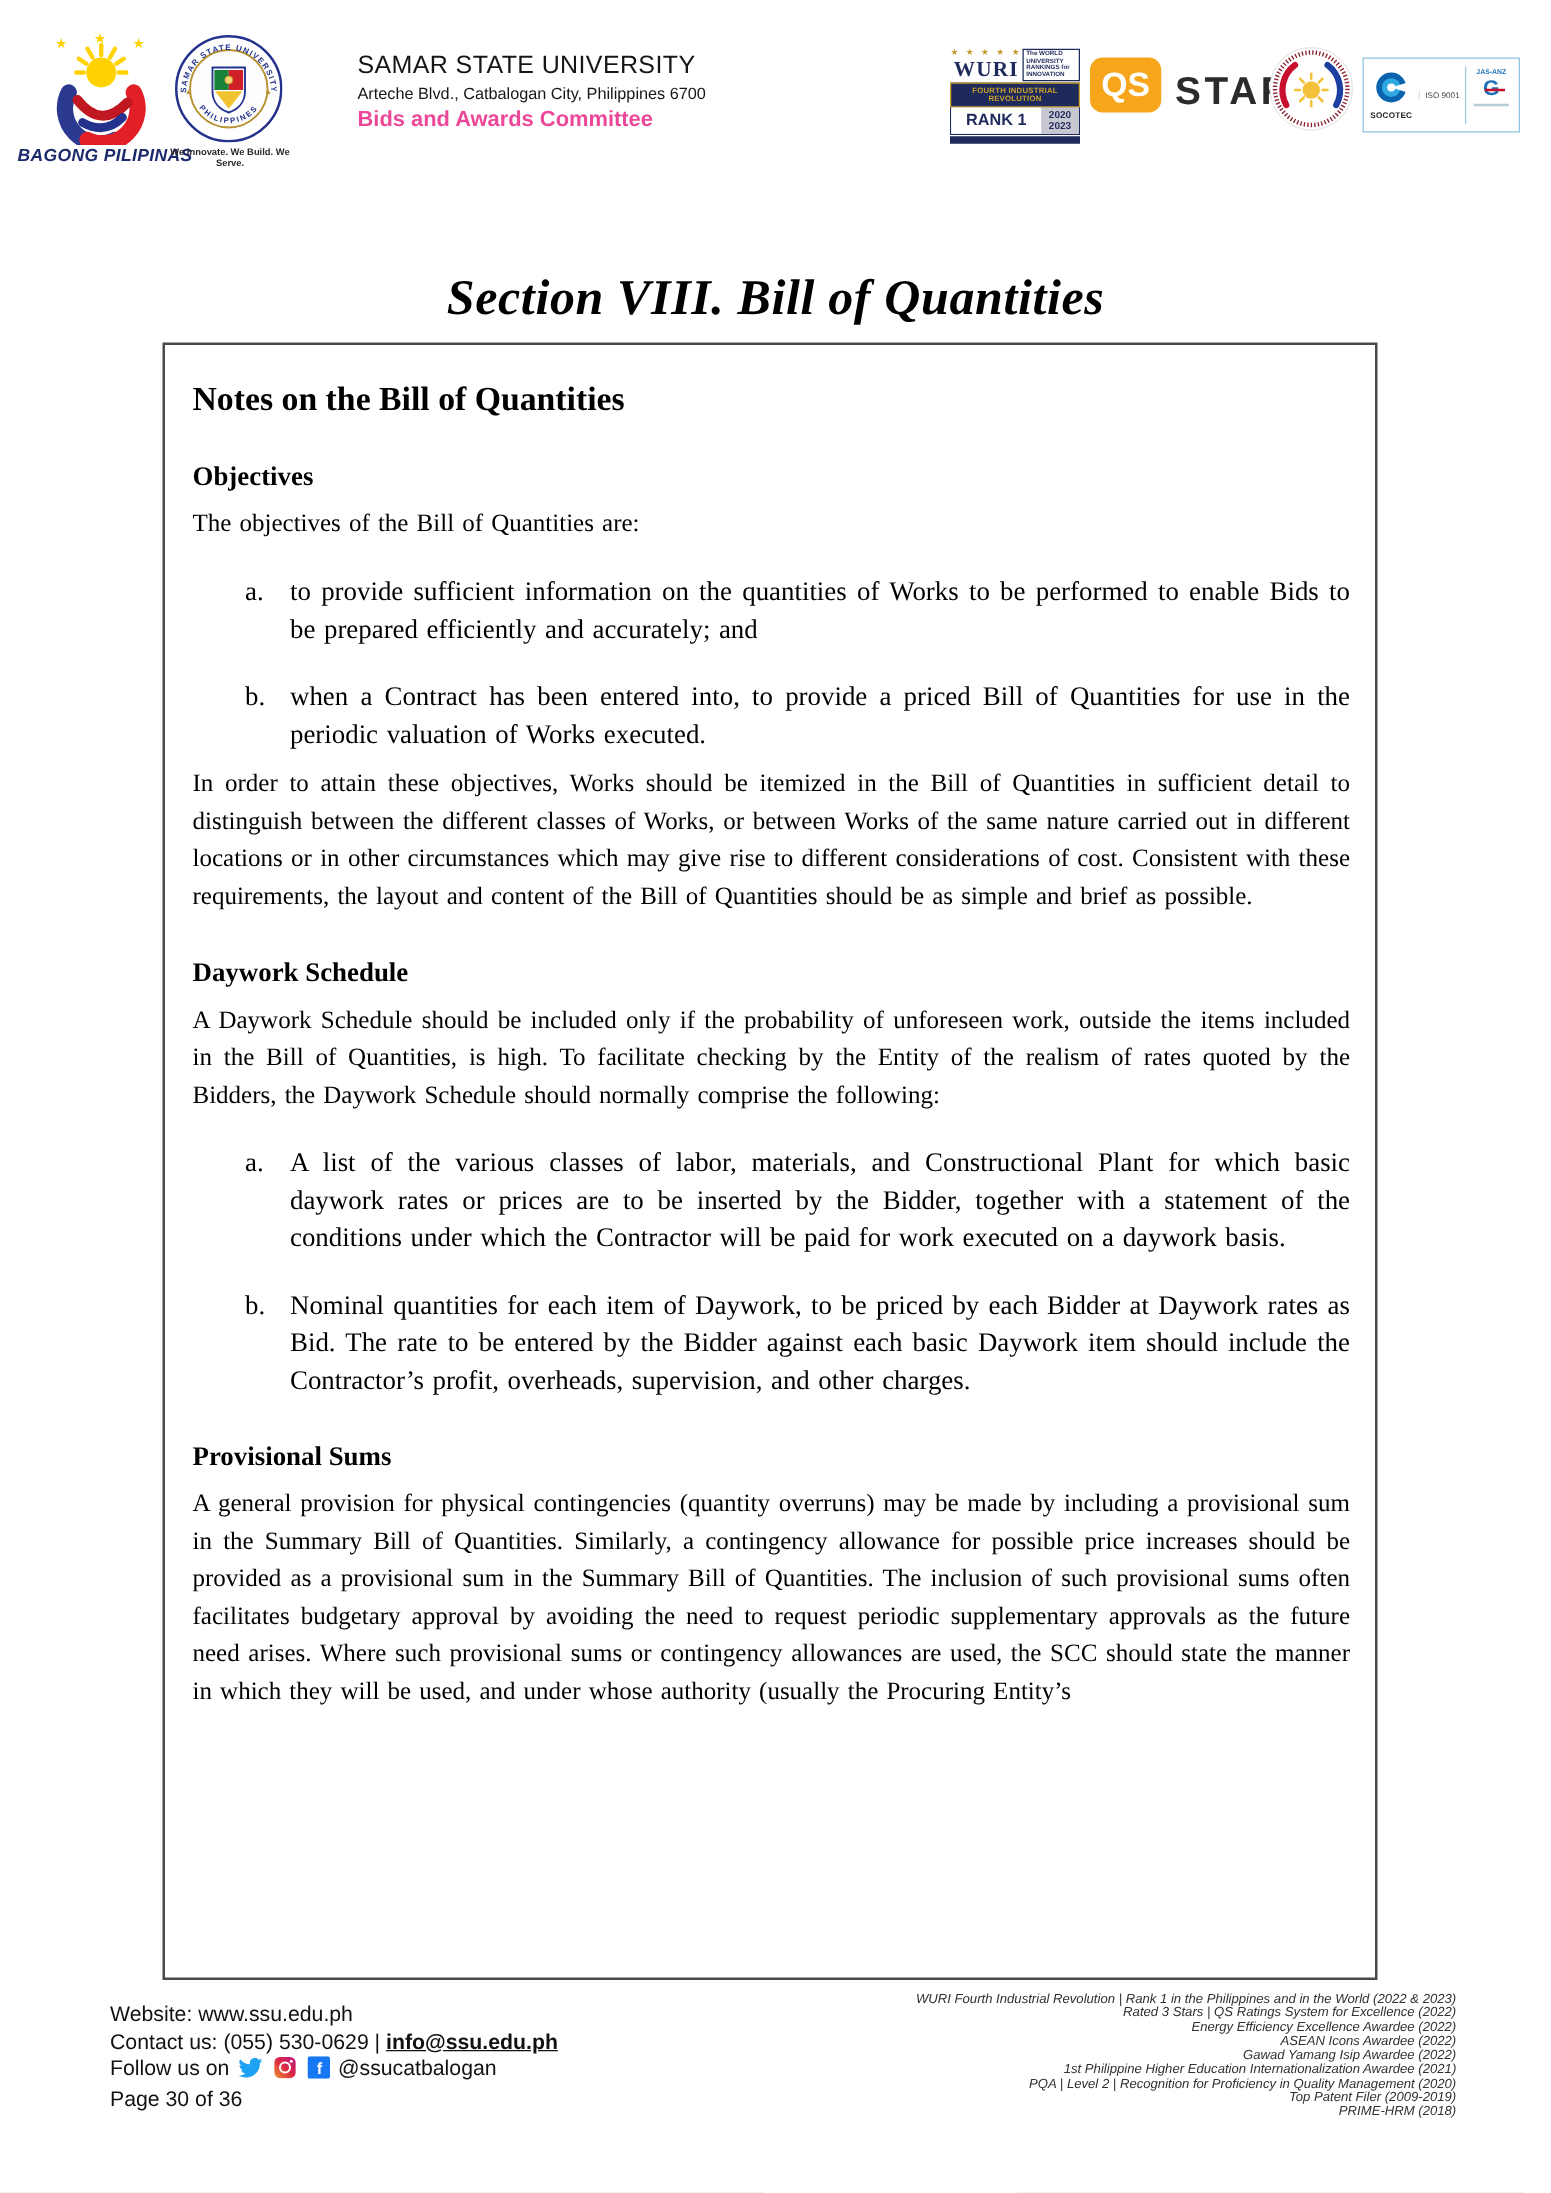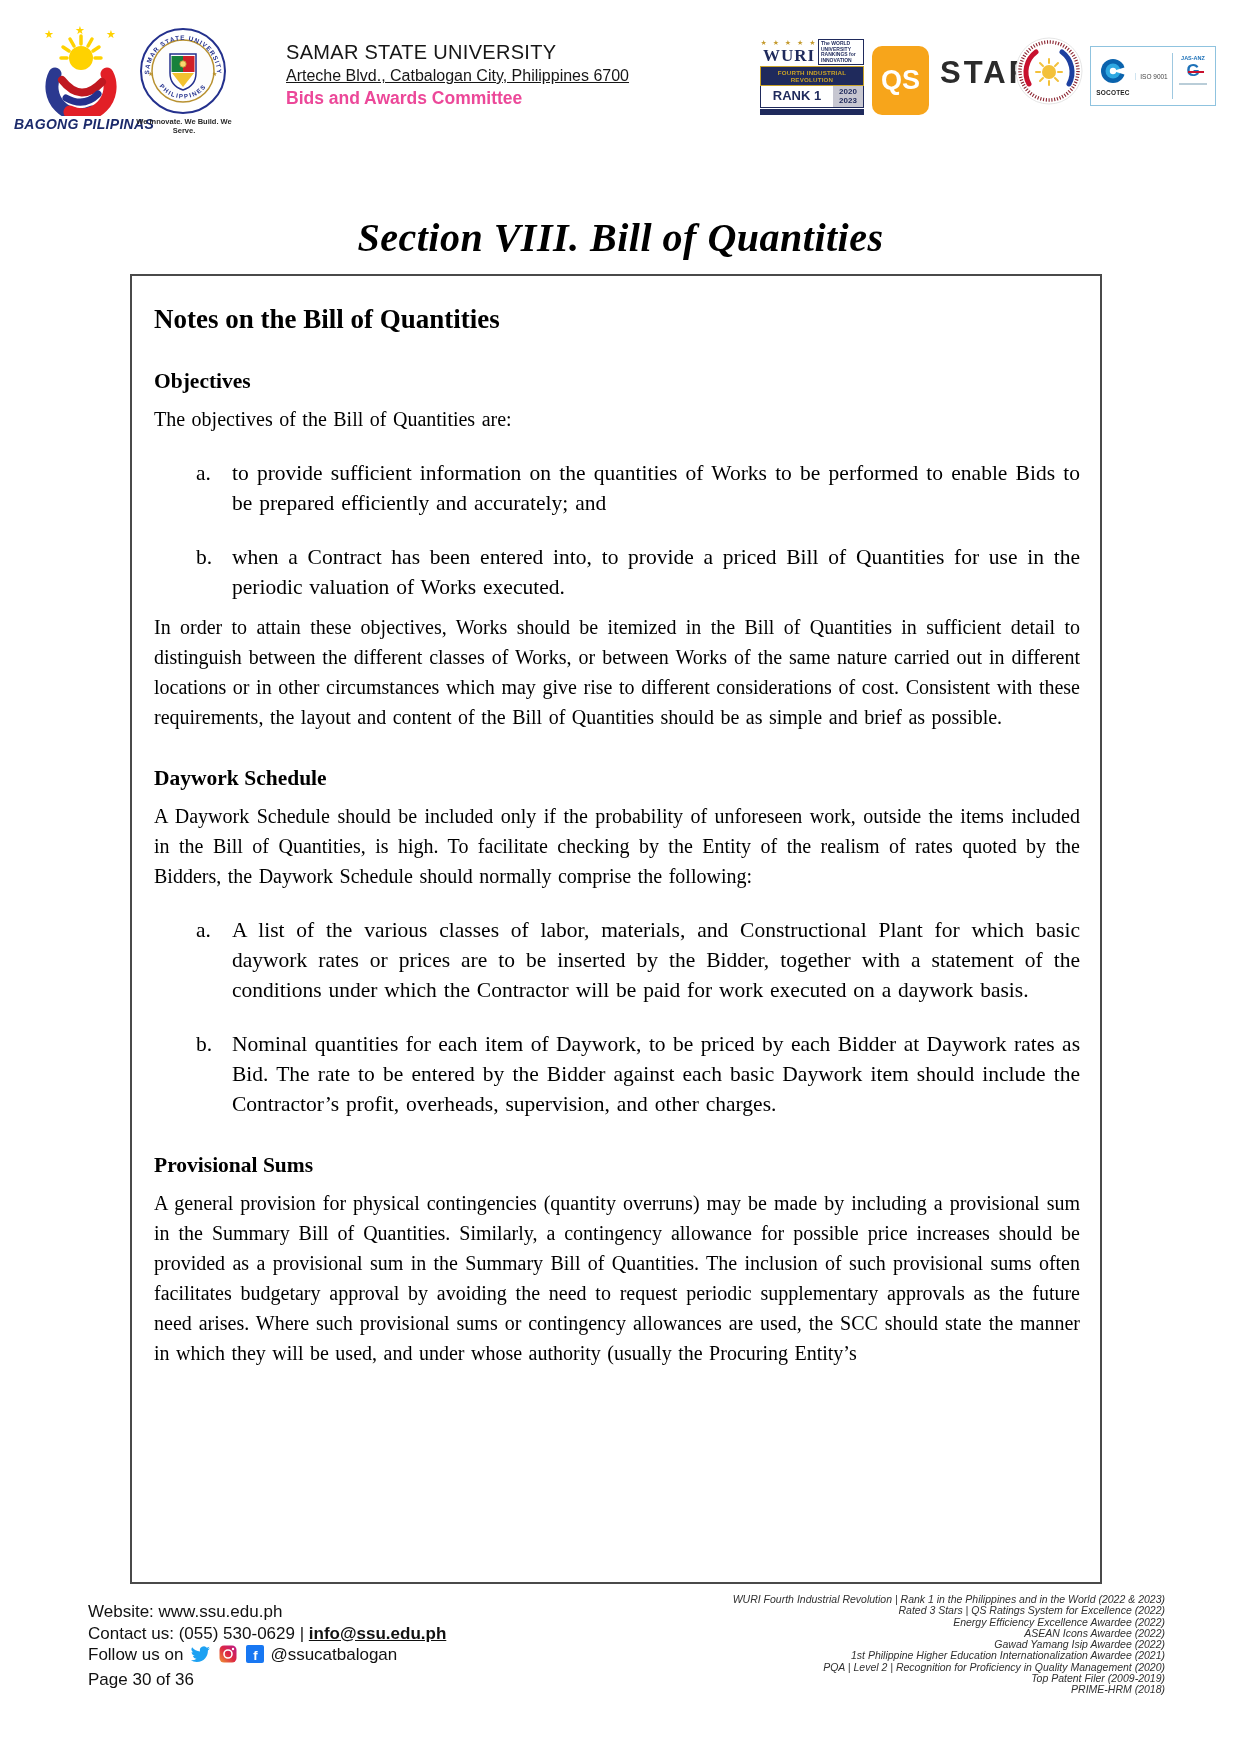--- a/index.html
+++ b/index.html
@@ -10,21 +10,21 @@
   .hdr-logo{position:absolute;}
   .bagong-wrap{left:26px;top:24px;width:110px;height:92px;}
   .bagong-caption{position:absolute;left:6px;top:116px;width:156px;text-align:center;
     font-family:"Liberation Sans",sans-serif;font-style:italic;font-weight:900;
     font-size:14px;color:#1b2a6b;letter-spacing:.3px;}
   .seal-wrap{left:140px;top:28px;width:86px;height:86px;}
   .seal-caption{position:absolute;left:128px;top:117px;width:112px;text-align:center;
     font-family:"Liberation Sans",sans-serif;font-weight:700;font-size:7.5px;color:#2a2a2a;}
   .univ-block{position:absolute;left:286px;top:41px;font-family:"Liberation Sans",sans-serif;}
   .univ-name{font-size:20px;letter-spacing:.3px;color:#161616;}
-  .univ-addr{font-size:16px;margin-top:3px;color:#161616;text-decoration:underline;}
+  .univ-addr{font-size:13px;margin-top:3px;color:#161616;}
   .univ-comm{font-size:17.5px;margin-top:3px;font-weight:700;color:#ec4899;}
 
   
   .wuri{position:absolute;left:760px;top:39px;width:104px;font-family:"Liberation Sans",sans-serif;}
   .wuri-top{display:flex;align-items:flex-end;}
   .wuri-left{width:58px;text-align:center;}
   .wuri-stars{font-size:7px;color:#c49a2d;letter-spacing:2px;line-height:8px;}
   .wuri-name{font-family:"Liberation Serif",serif;font-weight:700;font-size:17px;
     color:#1f2a5c;letter-spacing:1px;line-height:18px;}
   .wuri-tagline{flex:1;border:1px solid #1f2a5c;font-size:5px;line-height:5.6px;
@@ -32,21 +32,21 @@
   .wuri-banner{margin-top:1px;background:#1f2a5c;color:#c9a227;font-size:6.2px;font-weight:700;
     text-align:center;padding:2px 0;letter-spacing:.2px;border:1px solid #c9a227;}
   .wuri-rankrow{display:flex;border:1px solid #1f2a5c;border-top:none;}
   .wuri-rank{flex:1;font-weight:800;color:#1f2a5c;font-size:13px;text-align:center;
     background:#fff;padding:2px 0;}
   .wuri-years{width:30px;background:#c7c7d1;color:#1f2a5c;font-size:8px;font-weight:700;
     text-align:center;line-height:8.5px;padding:2px 0;}
   .wuri-strip{height:6px;background:#1f2a5c;margin-top:1px;}
 
   
-  .qs-badge{position:absolute;left:872px;top:46px;width:57px;height:69px;background:#f7a51b;
+  .qs-badge{position:absolute;left:872px;top:46px;width:57px;height:44px;background:#f7a51b;
     border-radius:10px;display:flex;align-items:center;justify-content:center;
     font-family:"Liberation Sans",sans-serif;font-weight:800;font-size:27px;color:#fff;}
   .qs-stars-text{position:absolute;left:940px;top:55px;font-family:"Liberation Sans",sans-serif;
     font-weight:800;font-size:31px;color:#2b2b2b;letter-spacing:3px;}
 
   .pqa-wrap{left:1014px;top:36px;width:70px;height:70px;}
 
   
   .soc-badge{position:absolute;left:1090px;top:46px;width:126px;height:60px;background:#fff;
     border:1.5px solid #8fc3df;display:flex;align-items:center;box-sizing:border-box;

